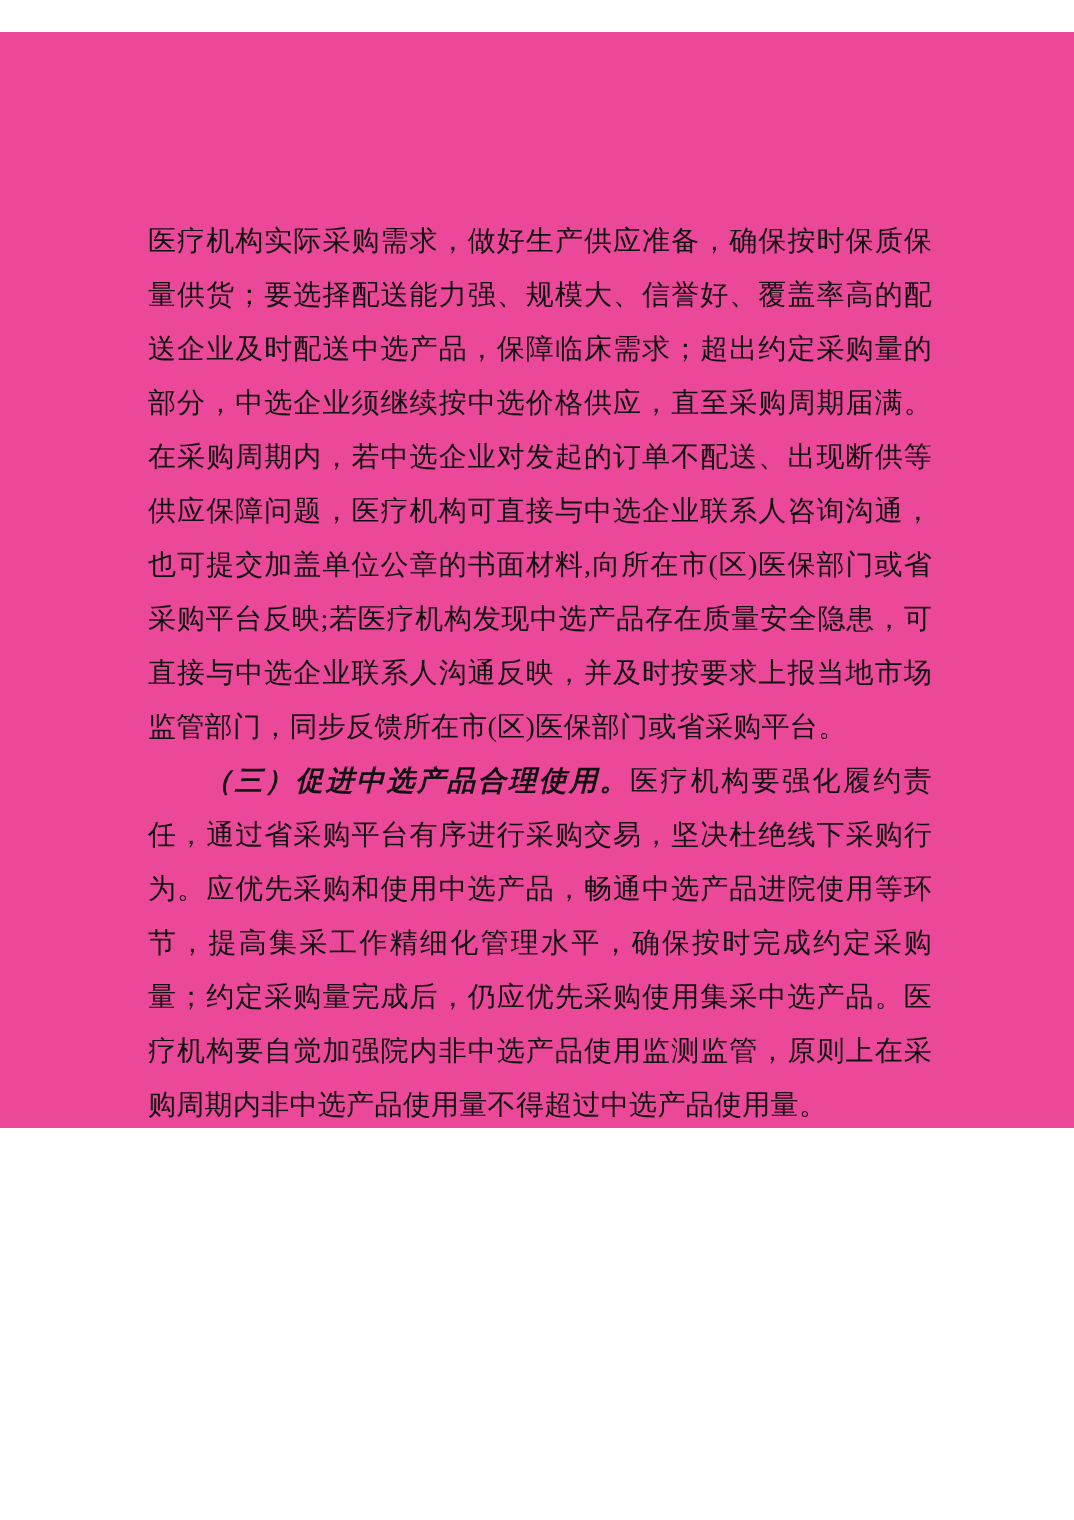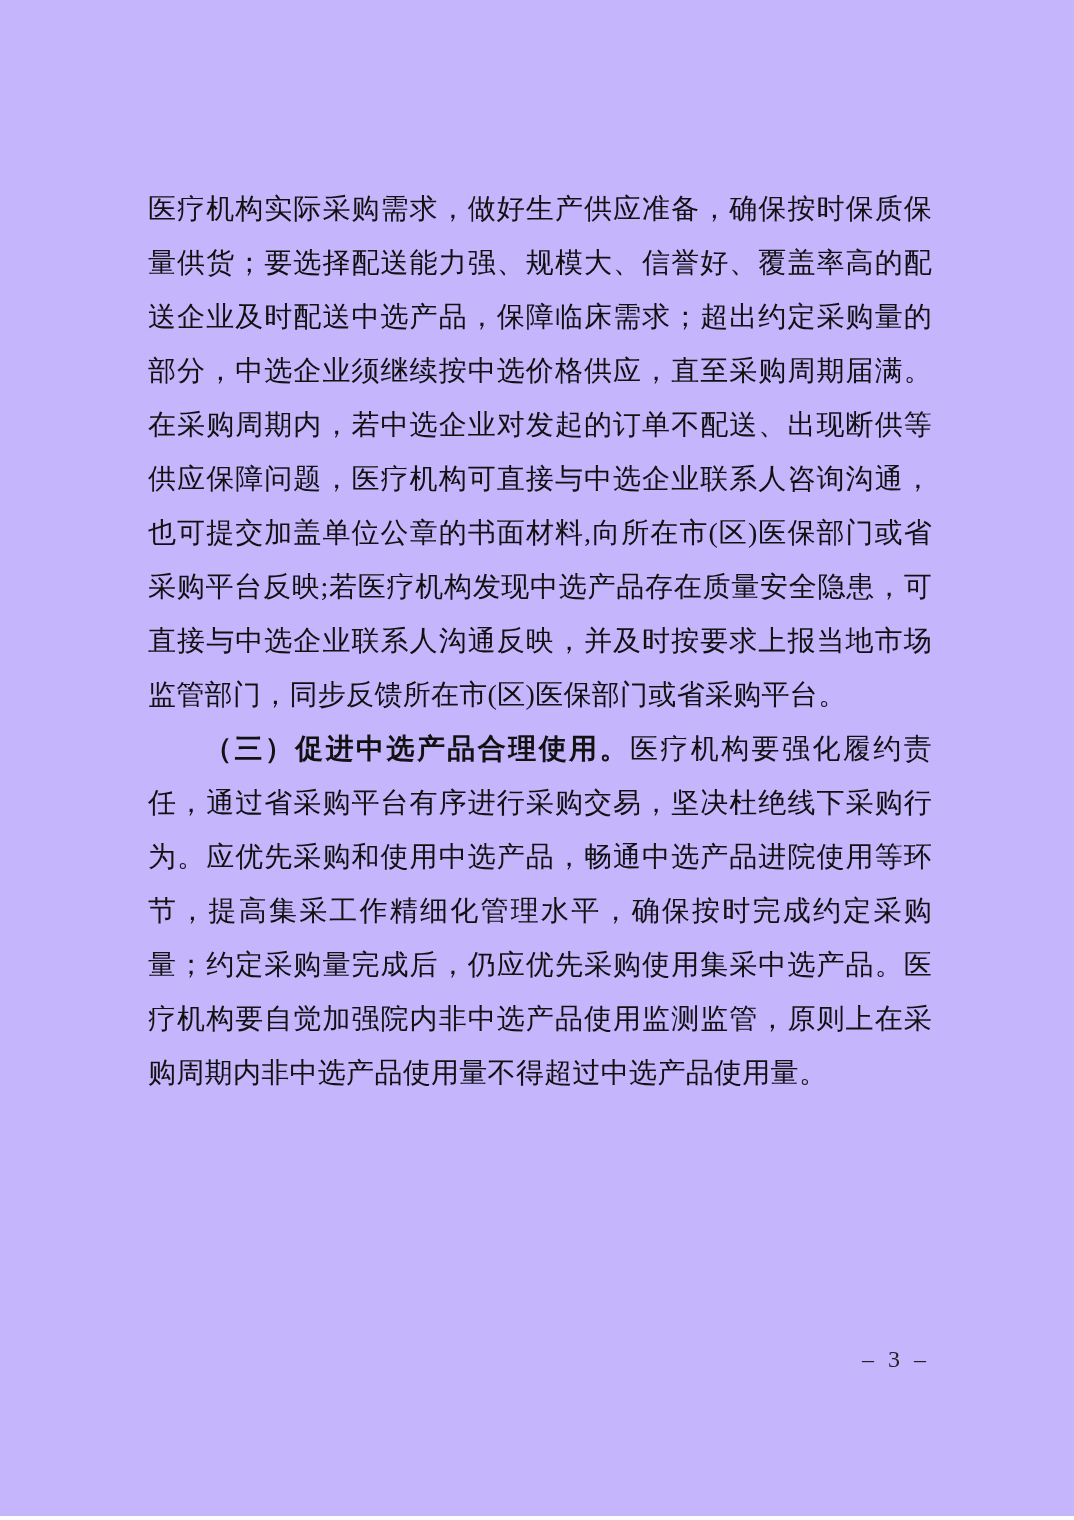--- a/index.html
+++ b/index.html
@@ -3,25 +3,26 @@
 <meta charset="utf-8">
 <style>
   html, body {
     margin: 0;
     padding: 0;
     background: #ffffff;
   }
   .page {
     position: relative;
     width: 1074px;
-    height: 1516px;
-    background: #c4b5fd;
+    height: 1096px;
+    background: #ec4899;
     overflow: hidden;
     font-family: "Liberation Serif", "DejaVu Serif", serif;
     color: #111111;
+    margin-top: 32px;
   }
   .doc-body {
     position: absolute;
     left: 148px;
     top: 182px;
     width: 784px;
   }
   .doc-body p {
     margin: 0;
     padding: 0;
@@ -30,20 +31,21 @@
     text-align: justify;
     text-justify: inter-character;
     letter-spacing: 0.3px;
     word-break: break-all;
   }
   .doc-body p.indent {
     text-indent: 2em;
   }
   .doc-body .seg-bold {
     font-weight: bold;
+    font-style: italic;
   }
   .page-number {
     position: absolute;
     left: 862px;
     top: 1346px;
     font-size: 24px;
     letter-spacing: 4px;
     color: #222222;
   }
 </style>

